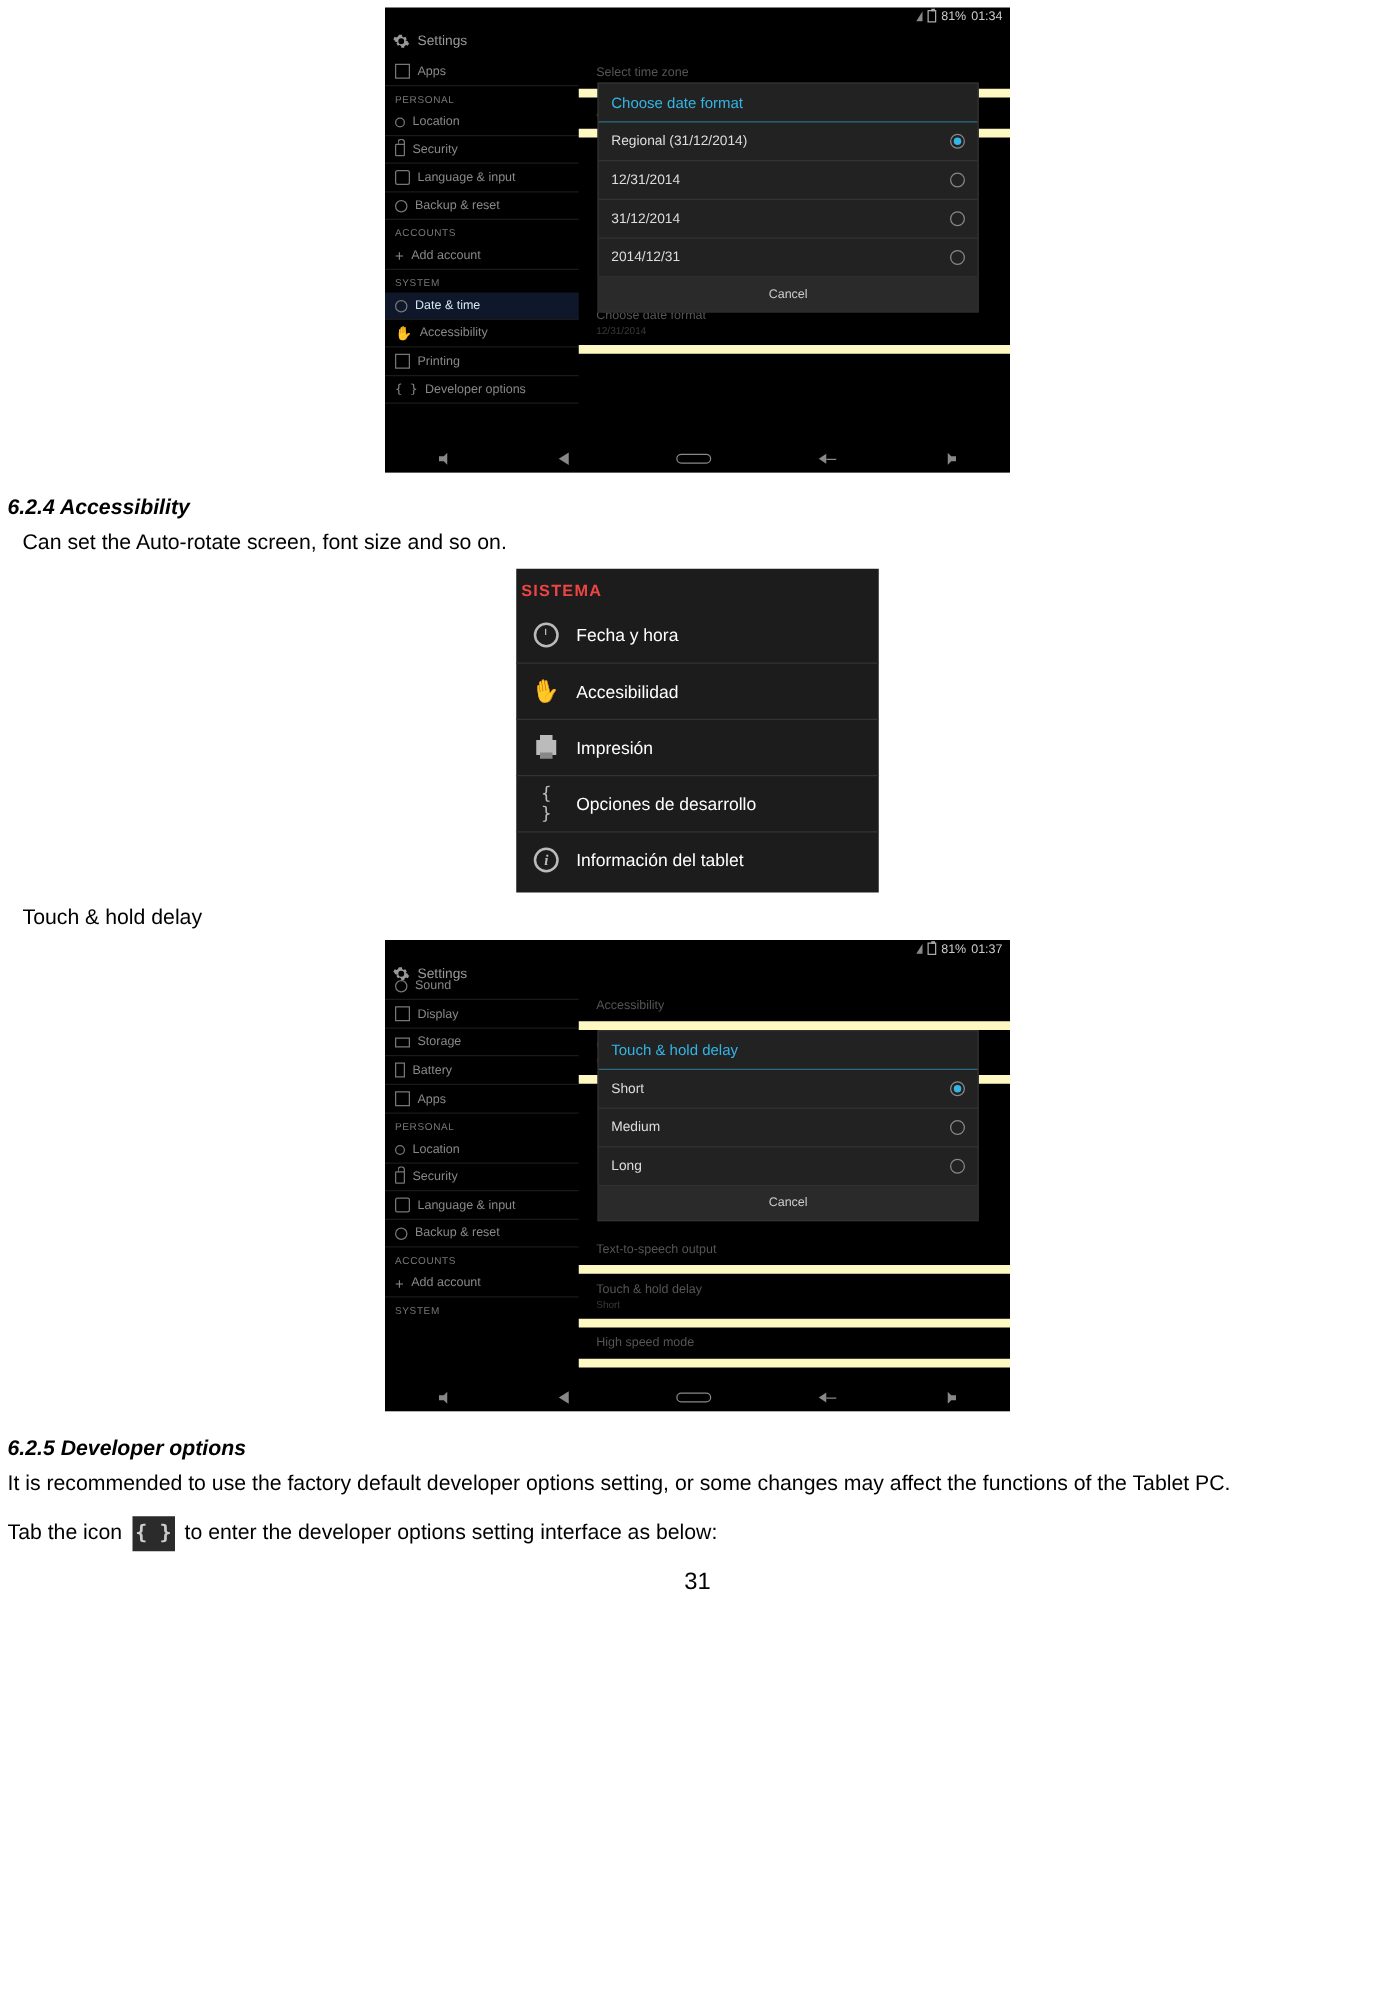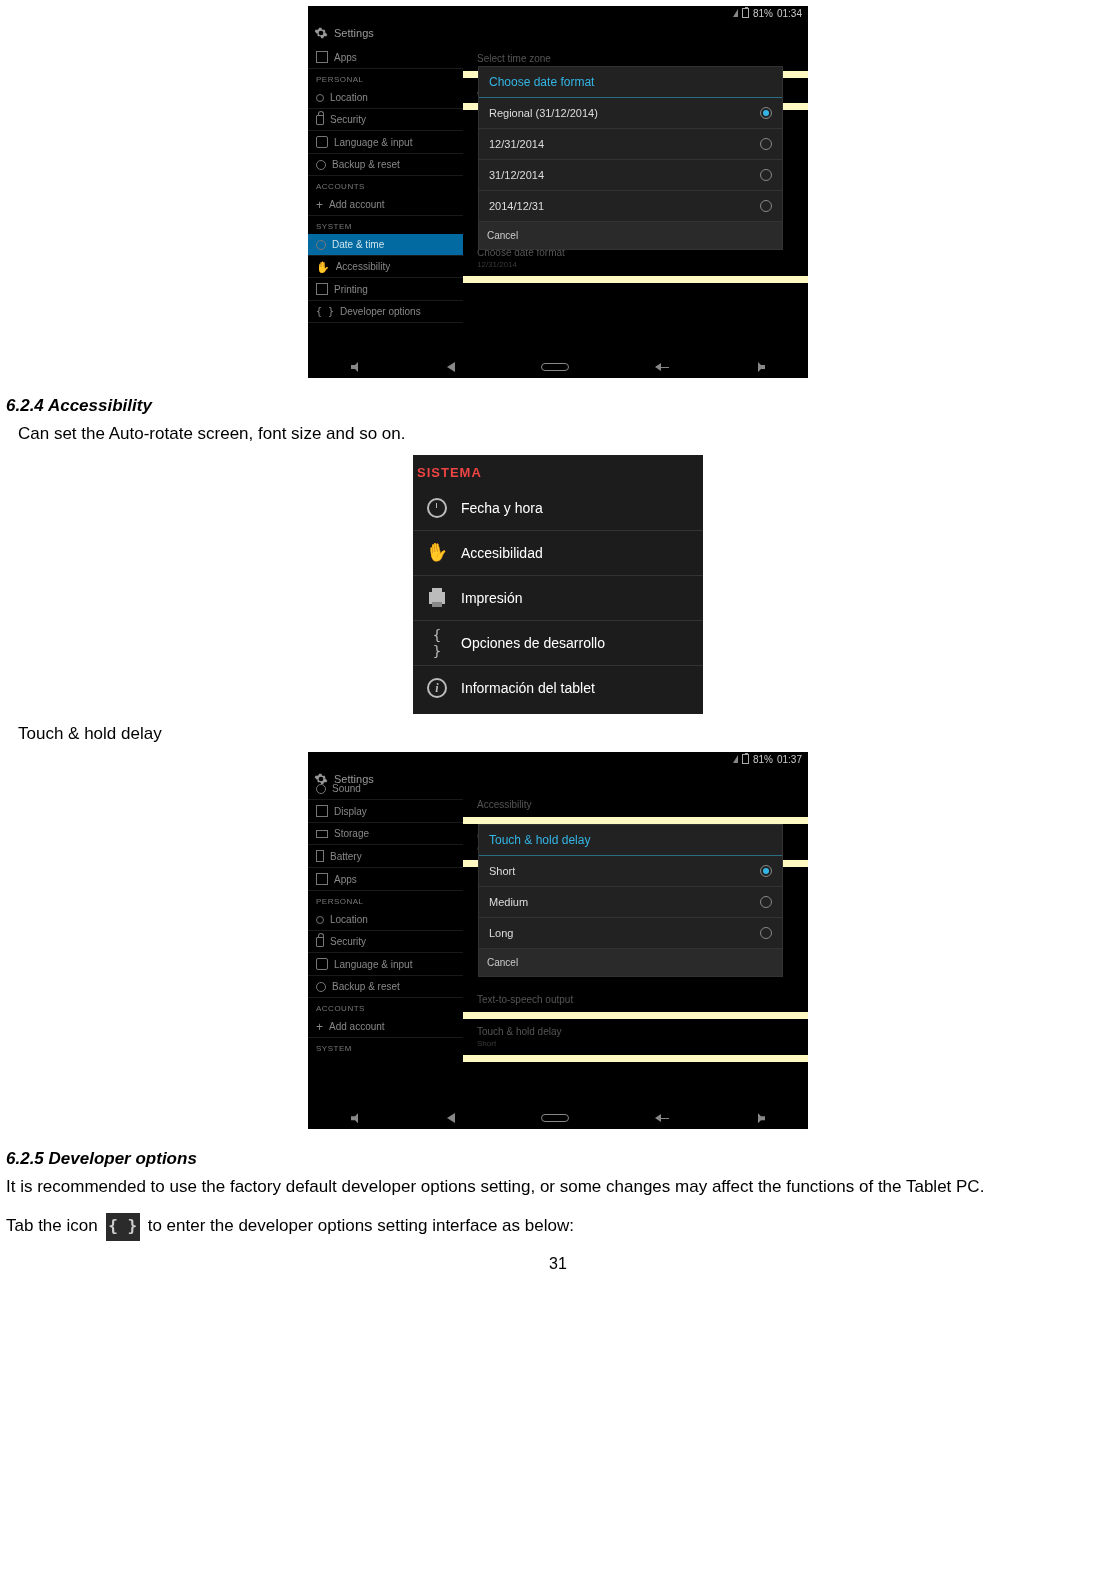--- a/index.html
+++ b/index.html
@@ -2,50 +2,50 @@
 <html><head>
 <meta charset="utf-8">
 <style>
   * { box-sizing: border-box; margin: 0; padding: 0; }
   body { font-family: Arial, Helvetica, sans-serif; font-size: 16px; color: #000; background: #fff; padding: 10px 6px 30px 6px; width: 1116px; }
   .doc-page { width: 100%; }
   .heading { font-weight: bold; font-size: 17px; margin-top: 18px; margin-bottom: 4px; font-style: italic; }
   .body-text { font-size: 17px; line-height: 1.6; }
   .caption { font-size: 17px; margin: 6px 0 6px 12px; }
   .centered { display: flex; justify-content: center; }
-  .page-num { text-align: center; font-size: 16px; margin-top: 12px; }
+  .page-num { text-align: center; font-size: 19px; margin-top: 12px; }
 
   
   .shot1 { width: 500px; height: 372px; background: #000; position: relative; color: #aaa; font-size: 10px; overflow: hidden; margin-top: -4px; }
   .statusbar { position: absolute; top: 0; left: 0; right: 0; height: 14px; display: flex; justify-content: flex-end; align-items: center; gap: 4px; padding-right: 6px; color: #ccc; padding-left: 48px; }
   .statusbar .tri { width: 0; height: 0; border-left: 5px solid transparent; border-bottom: 8px solid #888; }
   .statusbar .batt { width: 7px; height: 10px; border: 1px solid #aaa; position: relative; }
   .statusbar .batt::after { content: ""; position: absolute; top: -2px; left: 2px; width: 3px; height: 2px; background: #aaa; }
   .shot1 .appbar { position: absolute; top: 14px; left: 0; right: 0; height: 26px; display: flex; align-items: center; padding-left: 6px; gap: 6px; }
   .gear-svg { width: 14px; height: 14px; fill: #999; }
   .shot1 .sidebar { position: absolute; top: 40px; left: 0; width: 155px; bottom: 22px; }
   .side-section { color: #777; font-size: 8px; padding: 6px 8px 3px 8px; letter-spacing: 0.5px; text-transform: uppercase; }
   .side-item { display: flex; align-items: center; gap: 6px; padding: 5px 8px; color: #888; border-bottom: 1px solid #1a1a1a; }
-  .side-item.sel { background: #0369a1; color: #cfe7ee; }
+  .side-item.sel { background: #0f172a; color: #cfe7ee; }
   .icon-box { width: 12px; height: 12px; border: 1px solid #777; }
   .icon-dot { width: 10px; height: 10px; border-radius: 50%; border: 1px solid #777; }
   .icon-pin { width: 8px; height: 8px; border-radius: 50%; border: 1px solid #777; }
   .icon-lock { width: 8px; height: 10px; border: 1px solid #777; border-radius: 1px; position: relative; }
   .icon-lock::before { content: ""; position: absolute; top: -5px; left: 1px; width: 4px; height: 4px; border: 1px solid #777; border-bottom: none; border-radius: 3px 3px 0 0; }
   .icon-plus { font-size: 12px; line-height: 10px; color: #888; }
   .icon-hand { font-size: 11px; line-height: 10px; color: #888; }
   .shot1 .content { position: absolute; top: 40px; left: 155px; right: 0; bottom: 22px; }
   .faded-row { padding: 7px 14px; color: #555; border-bottom: 7px solid #fef9c3; }
   .faded-row .sub { display: block; color: #3a3a3a; font-size: 8px; margin-top: 2px; }
   .shot1 .dialog { position: absolute; left: 170px; top: 60px; width: 305px; background: #222; border: 1px solid #333; }
   .dlg-title { color: #33b5e5; padding: 8px 10px; font-size: 12px; border-bottom: 1px solid #2a6d82; }
   .dlg-row { display: flex; justify-content: space-between; align-items: center; padding: 9px 10px; border-bottom: 1px solid #333; color: #ddd; font-size: 11px; }
   .radio { width: 12px; height: 12px; border-radius: 50%; border: 1px solid #888; position: relative; }
   .radio.on::after { content: ""; position: absolute; top: 2px; left: 2px; width: 6px; height: 6px; border-radius: 50%; background: #33b5e5; }
-  .dlg-cancel { padding: 8px; color: #ccc; background: #2a2a2a; }
+  .dlg-cancel { text-align: center; padding: 8px; color: #ccc; background: #2a2a2a; }
   .navbar { position: absolute; bottom: 0; left: 0; right: 0; height: 22px; background: #000; display: flex; justify-content: space-around; align-items: center; }
   .nav-tri { width: 0; height: 0; border-top: 5px solid transparent; border-bottom: 5px solid transparent; border-right: 8px solid #888; }
   .nav-sq { width: 28px; height: 8px; border: 1px solid #888; border-radius: 4px; }
   .nav-back { display: flex; align-items: center; }
   .nav-back .tail { width: 8px; height: 1px; background: #888; }
   .nav-back .head { width: 0; height: 0; border-top: 4px solid transparent; border-bottom: 4px solid transparent; border-right: 6px solid #888; }
   .nav-vol { width: 10px; height: 10px; background: #888; clip-path: polygon(0 30%, 40% 30%, 70% 0, 70% 100%, 40% 70%, 0 70%); }
 
   
   .shot2 { width: 290px; background: #1c1c1c; color: #ddd; padding-bottom: 4px; margin: 8px 0 4px 0; }
@@ -269,20 +269,21 @@
             <span>Add account</span>
           </div>
         <div class="side-section">SYSTEM</div>
       </div>
       <div class="content">
         <div class="faded-row"><span>Accessibility</span></div>
         <div class="faded-row"><span>Captions</span><span class="sub">Off</span></div>
         <div style="height:120px;"></div>
         <div class="faded-row"><span>Text-to-speech output</span></div>
         <div class="faded-row"><span>Touch &amp; hold delay</span><span class="sub">Short</span></div>
+        <div class="faded-row"><span>High speed mode</span></div>
       </div>
       <div class="dialog">
         <div class="dlg-title">Touch &amp; hold delay</div>
         <div class="dlg-row">
             <span>Short</span>
             <span class="radio on"></span>
           </div>
         <div class="dlg-row">
             <span>Medium</span>
             <span class="radio"></span>

